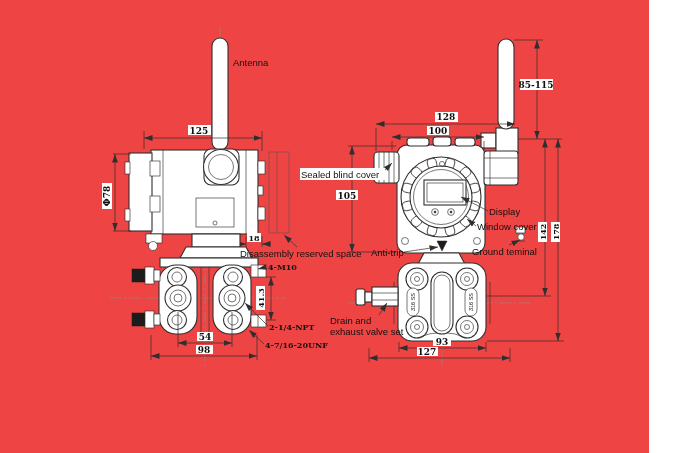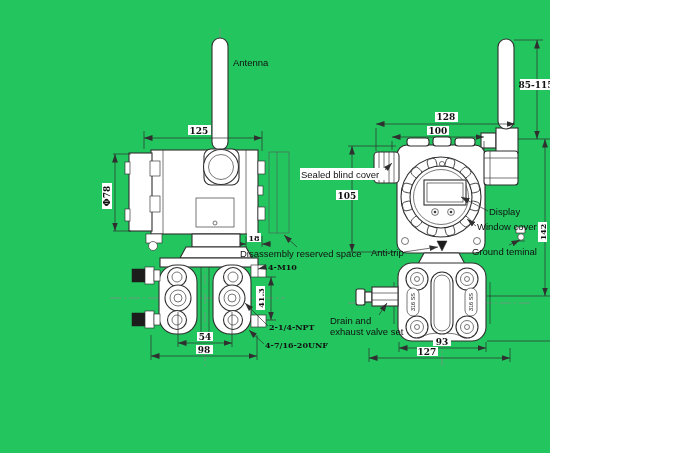--- a/index.html
+++ b/index.html
@@ -1,16 +1,16 @@
 <!DOCTYPE html>
 <html><head>
 <meta charset="utf-8">
 <style>
   html,body{margin:0;padding:0;background:#fff;}
-  #stage{position:relative;width:550px;height:453px;background:#22c55e;overflow:hidden;
+  #stage{position:relative;width:649px;height:453px;background:#ef4444;overflow:hidden;
          font-family:"Liberation Sans",sans-serif;}
   svg{display:block;}
   .fw {fill:#ffffff;stroke:#2f2f2f;stroke-width:1.1;}
   .tn {fill:none;stroke:#2f2f2f;stroke-width:0.65;}
   .twf{fill:#ffffff;stroke:#2f2f2f;stroke-width:0.65;}
   .thin{fill:none;stroke:#555;stroke-width:0.55;}
   .cl {fill:none;stroke:#8a8a8a;stroke-width:0.7;stroke-dasharray:11 3 2 3;}
   .dim{fill:none;stroke:#2f2f2f;stroke-width:0.7;}
   .dk {fill:#1c1c1c;stroke:#1c1c1c;stroke-width:0.5;}
   .lbl{font:9.5px "Liberation Sans",sans-serif;fill:#111;}

